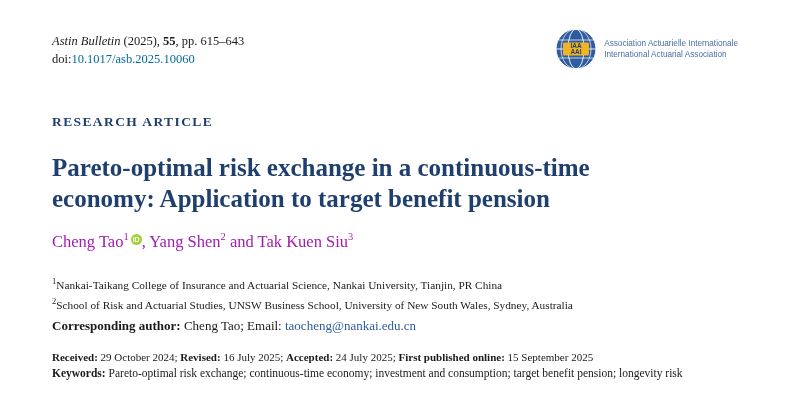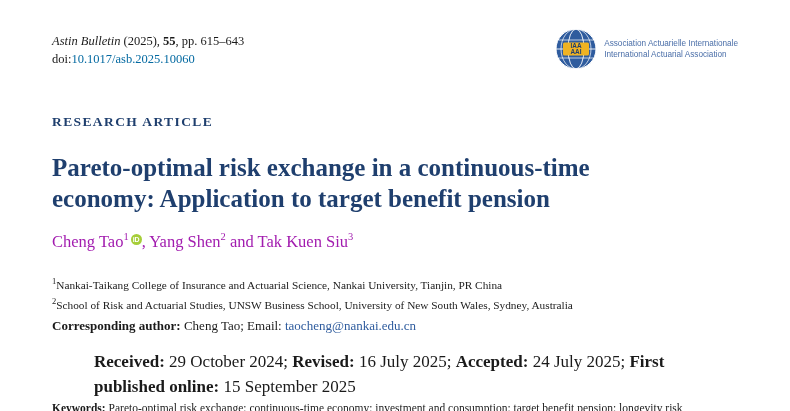--- a/index.html
+++ b/index.html
@@ -132,23 +132,22 @@
     margin-top: 2px;
     font-size: 13px;
     line-height: 1.55;
   }
   .corresponding .lbl { font-weight: bold; }
   .mail-link { color: #2f5c9e; text-decoration: none; }
 
   
   .history {
     margin-top: 13px;
-    font-size: 17px;
+    font-size: 11px;
     line-height: 1.5;
-    margin-left: 42px;
   }
   .history b { font-weight: bold; }
 
   
   .keywords {
     font-size: 11.5px;
     line-height: 1.5;
     max-width: 700px;
   }
   .keywords b { font-weight: bold; }

